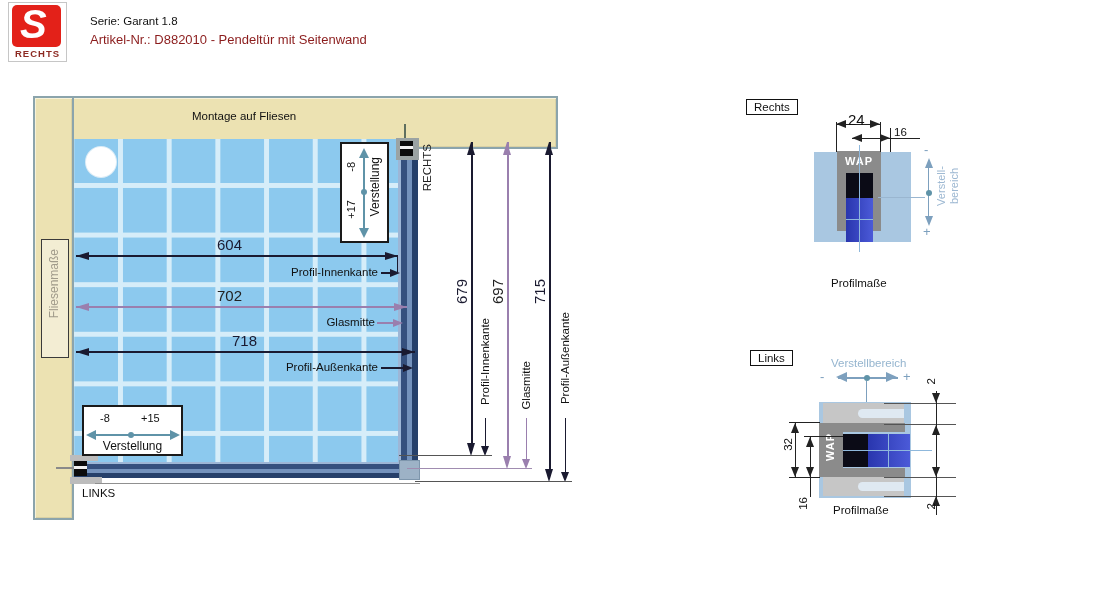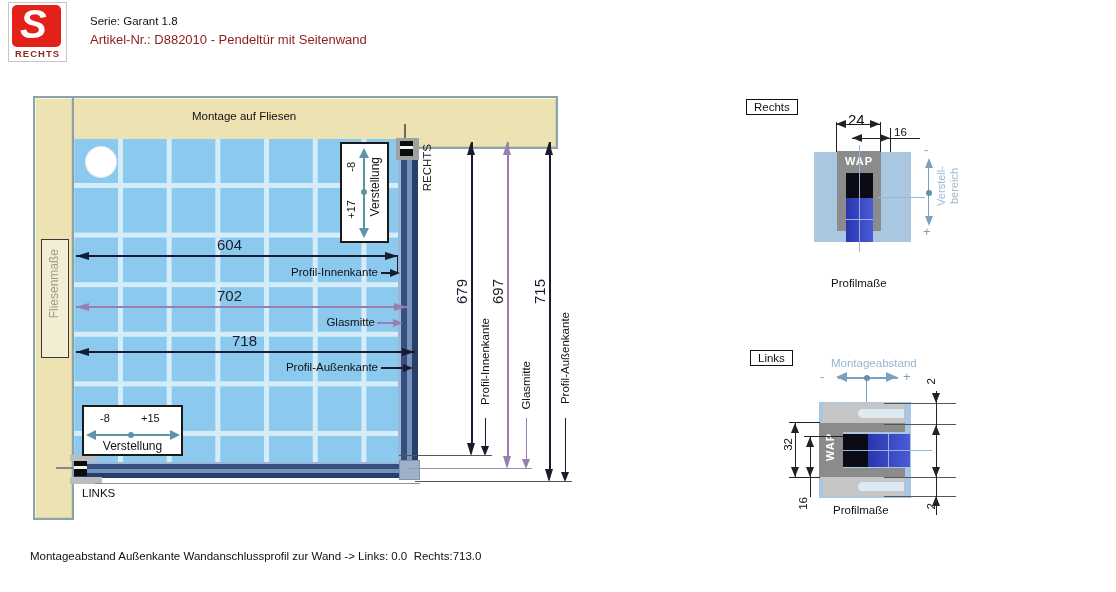--- a/index.html
+++ b/index.html
@@ -193,21 +193,21 @@
   <div class="lbl teal" style="left:924px;top:142px;font-size:13px;">-</div>
   <div class="tri" style="left:925px;top:158px;border-width:0 4px 10px 4px;border-bottom-color:#7da0be;"></div>
   <div class="vl" style="left:928px;top:168px;width:1px;height:48px;background:#7da0be;"></div>
   <div class="tri" style="left:925px;top:216px;border-width:10px 4px 0 4px;border-top-color:#7da0be;"></div>
   <div class="dot" style="left:926px;top:190px;"></div>
   <div class="lbl teal" style="left:923px;top:224px;font-size:13px;">+</div>
   <div class="rotblock" style="left:912px;top:172px;width:74px;height:28px;font-size:11px;line-height:13px;color:#9db8d2;">Verstell-bereich</div>
   <div class="lbl" style="left:831px;top:277px;font-size:11.5px;">Profilmaße</div>
 
   <div class="titlebox" style="left:750px;top:350px;">Links</div>
-  <div class="lbl" style="left:831px;top:357px;font-size:11.5px;color:#95b5cf;">Montageabstand</div>
+  <div class="lbl" style="left:831px;top:357px;font-size:11.5px;color:#95b5cf;">Verstellbereich</div>
   <div class="lbl teal" style="left:820px;top:369px;font-size:13px;">-</div>
   <div class="tri" style="left:836px;top:372px;border-width:5px 11px 5px 0;border-right-color:#7da0be;"></div>
   <div class="hl" style="left:838px;top:377px;width:60px;background:#7da0be;"></div>
   <div class="tri" style="left:886px;top:372px;border-width:5px 0 5px 11px;border-left-color:#7da0be;"></div>
   <div class="dot" style="left:864px;top:375px;"></div>
   <div class="lbl teal" style="left:903px;top:369px;font-size:13px;">+</div>
   <div class="vl" style="left:866px;top:381px;width:1px;height:53px;background:#7da0be;"></div>
 
   <div class="detail-bg" style="left:819px;top:402px;width:92px;height:96px;"></div>
   <div class="detail-lightgray" style="left:823px;top:403px;width:81px;height:20px;"></div>
@@ -244,15 +244,14 @@
   <div class="vl" style="left:936px;top:391px;width:1px;height:124px;background:#222;"></div>
   <div class="tri" style="left:932px;top:393px;border-width:10px 4px 0 4px;border-top-color:#222;"></div>
   <div class="tri" style="left:932px;top:425px;border-width:0 4px 10px 4px;border-bottom-color:#222;"></div>
   <div class="tri" style="left:932px;top:467px;border-width:10px 4px 0 4px;border-top-color:#222;"></div>
   <div class="tri" style="left:932px;top:496px;border-width:0 4px 10px 4px;border-bottom-color:#222;"></div>
   <div class="vtext" style="left:925px;top:378px;font-size:11.5px;">2</div>
   <div class="vtext" style="left:925px;top:503px;font-size:11.5px;">2</div>
 
   <div class="lbl" style="left:833px;top:504px;font-size:11.5px;">Profilmaße</div>
 
-  <div class="footer">Montageabstand Außenkante Wandanschlussprofil zur Wand -&gt; Links: 0.0  Rechts:713.0</div>
 
 </div>
 
 </body></html>

